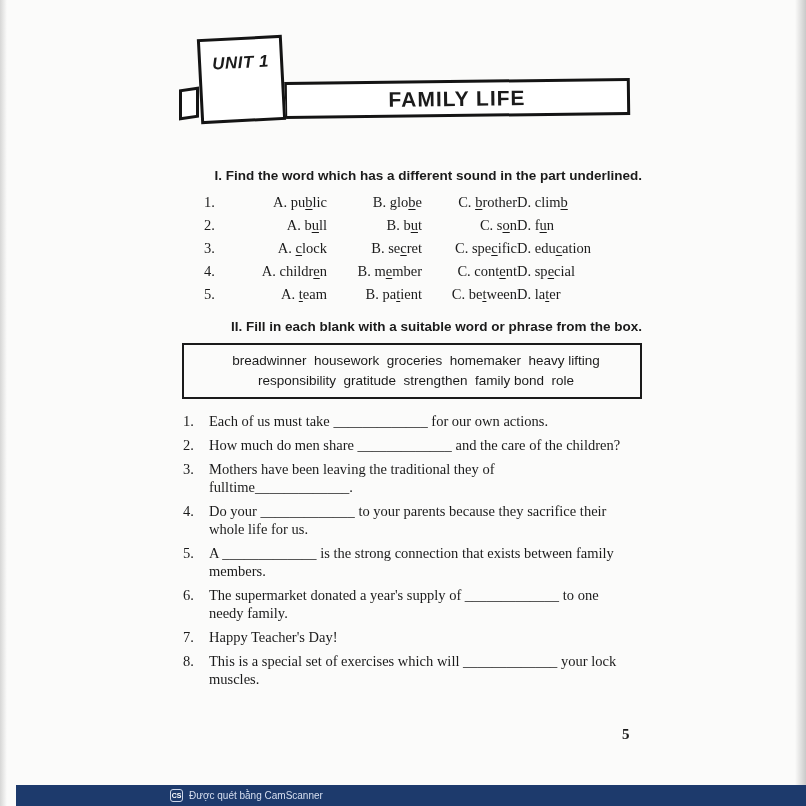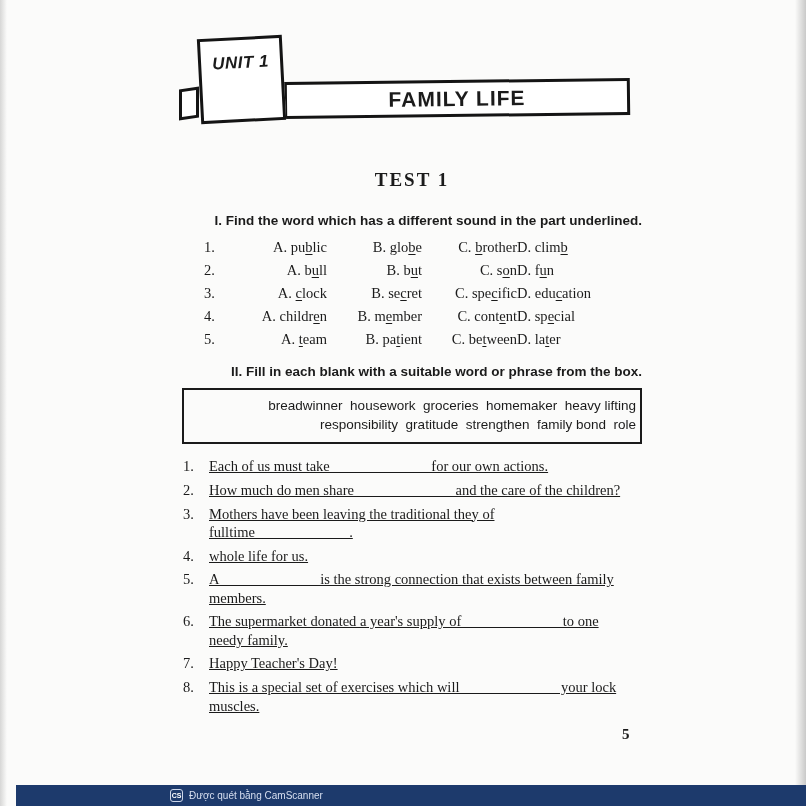--- a/index.html
+++ b/index.html
@@ -58,27 +58,27 @@
 
   .prow { display:flex; line-height:23px; padding-left:22px; }
   .pnum { width:28px; }
   .popt { width:95px;text-align:right; }
   .popt-d { width:auto; }
   .prow u, .qline u { text-underline-offset:2px; }
   .prows { margin-bottom:9px; }
 
   .wordbox {
     border:2px solid #1a1a1a; margin:9px 0 13px 0; padding:6px 4px 7px 12px;
-    text-align:right; font:13.5px/1.45 "Liberation Sans", sans-serif;
+    text-align:center; font:13.5px/1.45 "Liberation Sans", sans-serif;
   }
   .boxline { white-space:pre-wrap; }
 
   .qrow { display:flex; margin-bottom:5px; }
   .qnum { width:27px; padding-left:1px; }
-  .qtext { width:424px; line-height:18.5px;text-decoration:underline; }
+  .qtext { width:424px; line-height:18.5px; }
 
   .page-number {
     position:absolute; left:622px; top:726px;
     font:bold 15px "Liberation Serif", serif;
   }
 
   
   .scan-bar {
     position:absolute; bottom:0; left:0; width:806px; height:21px;
     background:#1d3a6c; display:flex; align-items:center; gap:6px;
@@ -103,21 +103,20 @@
     <div class="unit-box">
       <span class="unit-label">UNIT 1</span>
     </div>
     <div class="banner">
       <span>FAMILY LIFE</span>
     </div>
   </div>
 
   <div class="content">
 
-    <div class="test-title">TEST 1</div>
 
     <div class="sec-head">I. Find the word which has a different sound in the part underlined.</div>
 
     <div class="prows">
       <div class="prow">
         <span class="pnum">1.</span>
         <span class="popt">A. pu<u>b</u>lic</span>
         <span class="popt">B. glo<u>b</u>e</span>
         <span class="popt">C. <u>b</u>rother</span>
         <span class="popt popt-d">D. clim<u>b</u></span>
@@ -177,20 +176,21 @@
       <div class="qrow">
         <span class="qnum">3.</span>
         <div class="qtext">
           <div class="qline">Mothers have been leaving the traditional they of fulltime_____________.</div>
           <div class="qline"></div>
         </div>
       </div>
       <div class="qrow">
         <span class="qnum">4.</span>
         <div class="qtext">
+          <div class="qline">Do your _____________ to your parents because they sacrifice their</div>
           <div class="qline">whole life for us.</div>
         </div>
       </div>
       <div class="qrow">
         <span class="qnum">5.</span>
         <div class="qtext">
           <div class="qline">A _____________ is the strong connection that exists between family</div>
           <div class="qline">members.</div>
         </div>
       </div>

